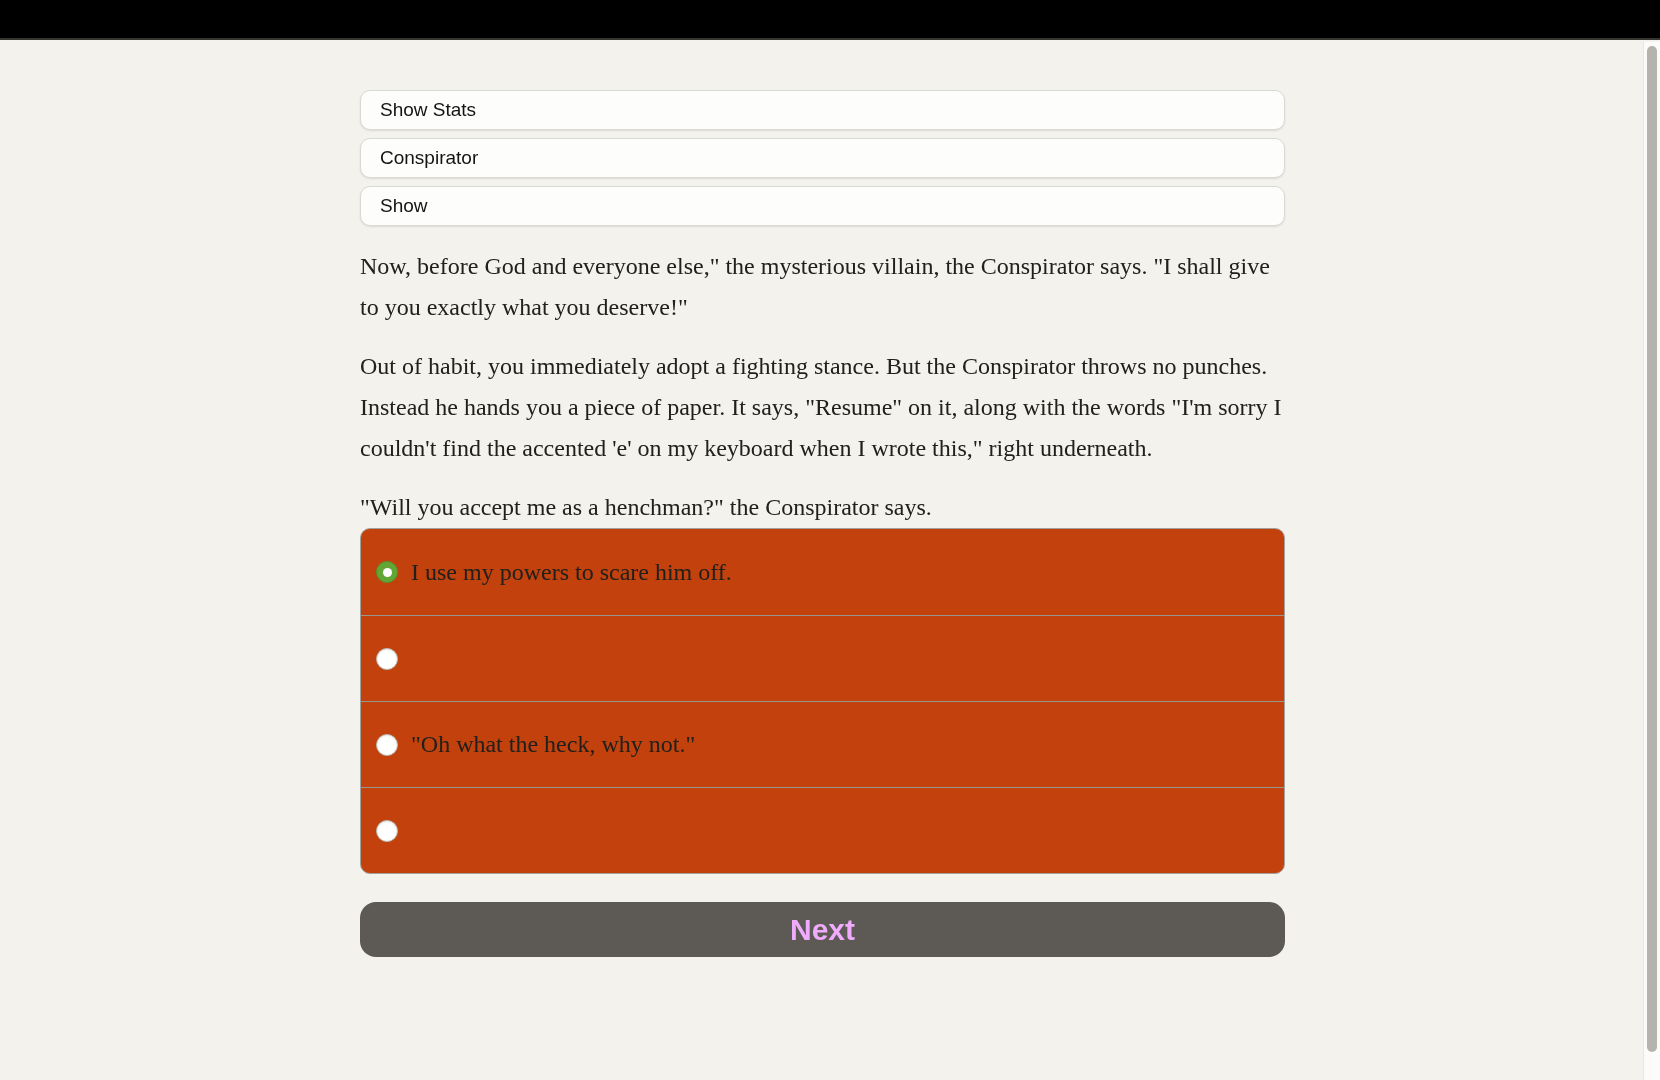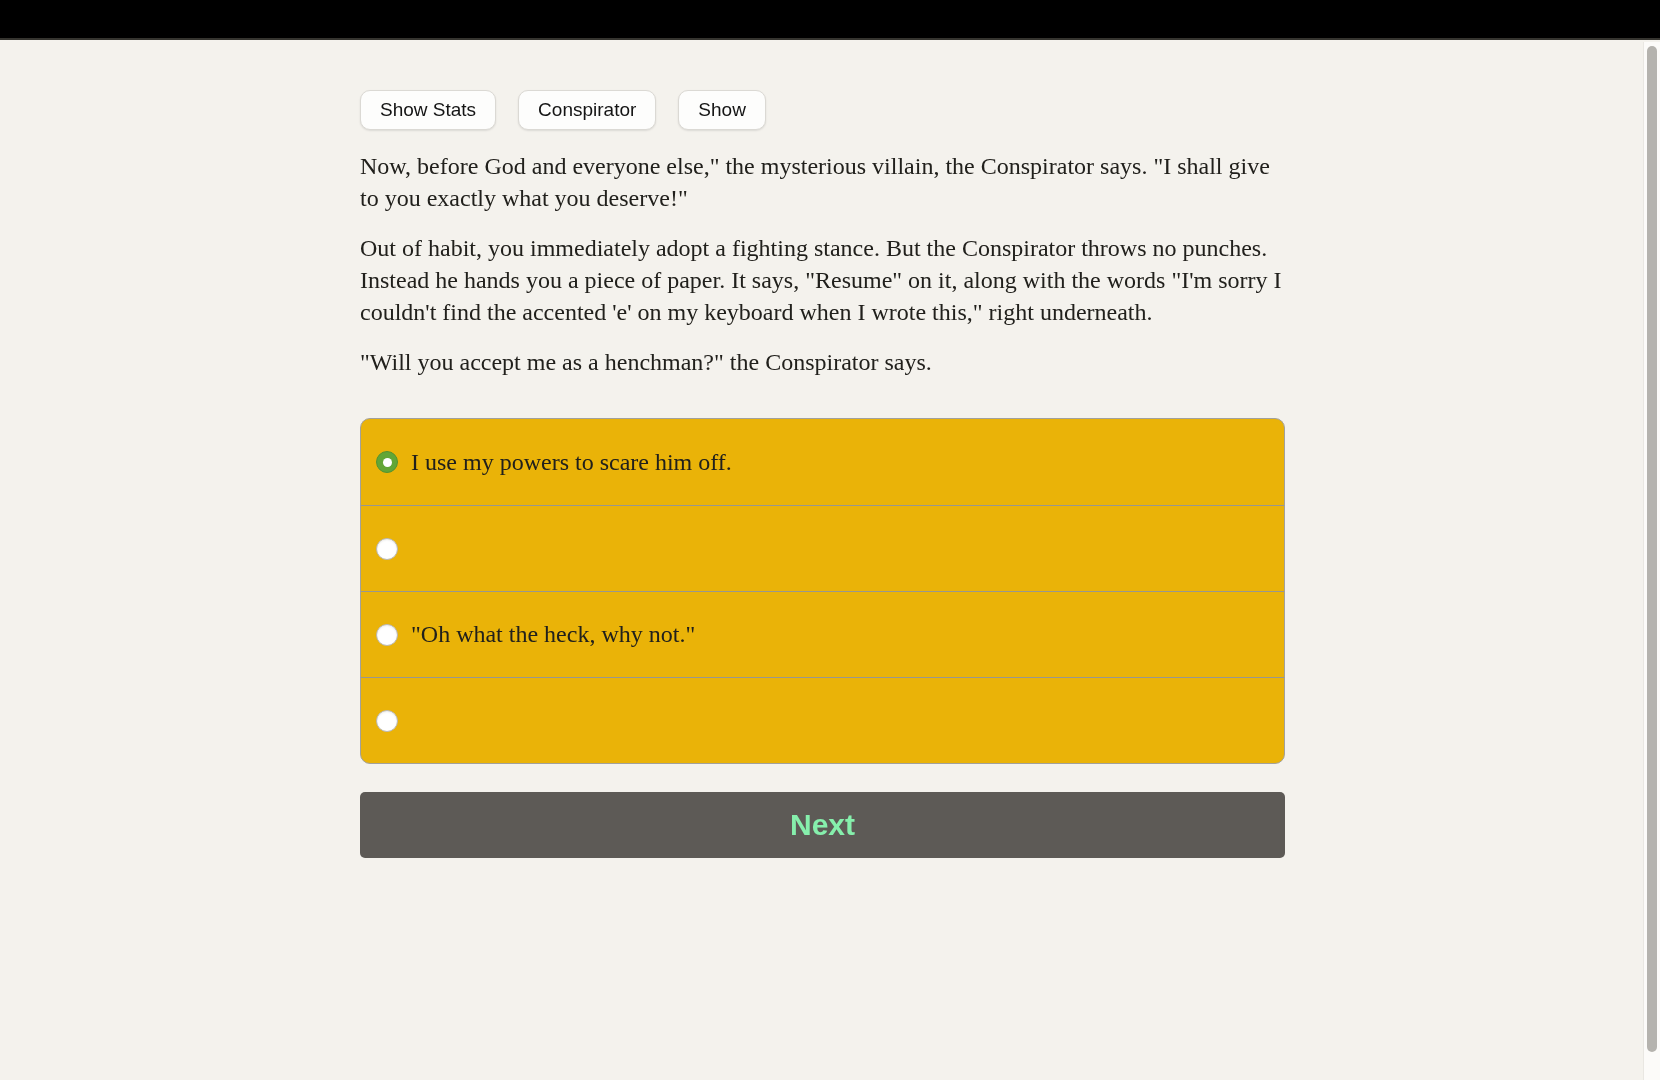--- a/index.html
+++ b/index.html
@@ -35,21 +35,21 @@
   }
 
   
   .content {
     width: 925px;
     margin-left: 360px;
     padding-top: 50px;
   }
 
   
-  .toolbar { display: flex; gap: 22px; }
+  .toolbar { display: flex; gap: 8px; flex-direction: column; }
   .toolbar-btn {
     background: #fdfdfc;
     border: 1px solid #dbd9d4;
     border-radius: 10px;
     box-shadow: 0 1px 2px rgba(0,0,0,0.10);
     height: 40px;
     padding: 0 19px;
     display: inline-flex;
     align-items: center;
     font-family: "Liberation Sans", sans-serif;
@@ -57,31 +57,30 @@
     font-weight: 500;
     color: #141414;
     cursor: pointer;
   }
 
   
   .story { margin-top: 20px; }
   .story p {
     font-family: "Liberation Serif", serif;
     font-size: 24px;
-    line-height: 32px;
+    line-height: 41px;
     color: #21201c;
     margin-top: 18px;
   }
 
   
   .choice-box {
-    margin-top: 40px;
     border: 1px solid #a2a19b;
     border-radius: 10px;
-    background: #eab308;
+    background: #c2410c;
     overflow: hidden;
   }
   .choice-row {
     height: 86px;
     display: flex;
     align-items: center;
     padding-left: 15px;
     gap: 13px;
     cursor: pointer;
   }
@@ -112,25 +111,25 @@
   .choice-label {
     font-family: "Liberation Serif", serif;
     font-size: 24px;
     color: #21201c;
   }
 
   
   .next-btn {
     margin-top: 28px;
     width: 100%;
-    height: 66px;
+    height: 55px;
     border: none;
-    border-radius: 5px;
+    border-radius: 16px;
     background: #5d5a56;
-    color: #86efac;
+    color: #f0abfc;
     font-family: "Liberation Sans", sans-serif;
     font-size: 30px;
     font-weight: bold;
     display: flex;
     align-items: center;
     justify-content: center;
     cursor: pointer;
   }
 </style>
 </head>

